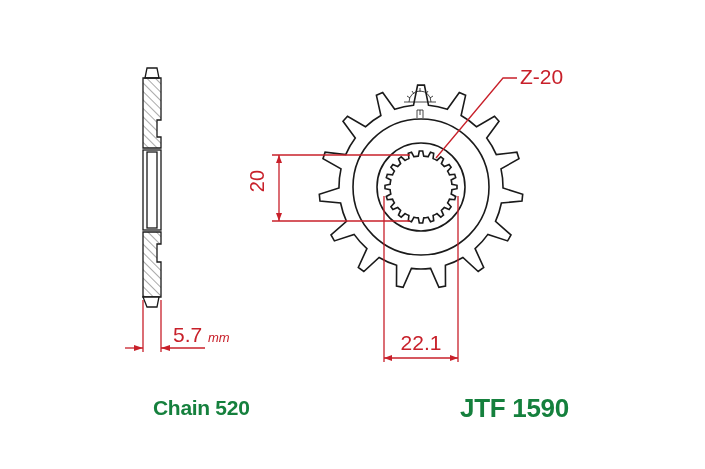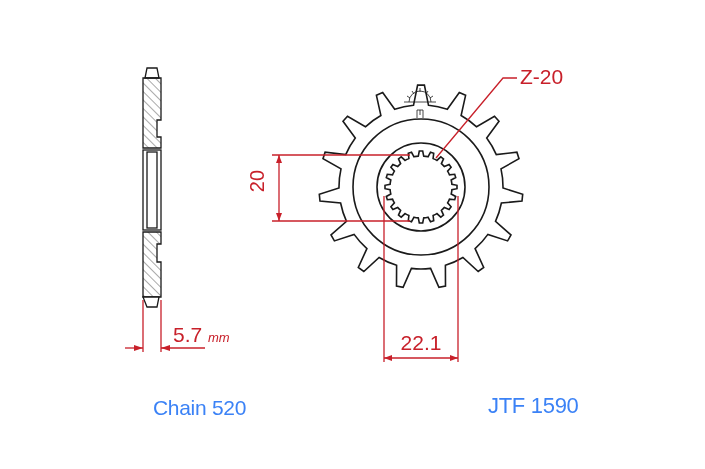--- a/index.html
+++ b/index.html
@@ -1,20 +1,20 @@
 <!DOCTYPE html>
 <html><head>
 <meta charset="utf-8">
 <style>
   html, body { margin: 0; padding: 0; background: #ffffff; }
   body { width: 705px; height: 469px; position: relative; overflow: hidden; font-family: "Liberation Sans", sans-serif; }
   #canvas { position: absolute; left: 0; top: 0; }
-  .label { position: absolute; font-family: "Liberation Sans", sans-serif; font-weight: normal; color: #3b82f6; }
+  .label { position: absolute; font-family: "Liberation Sans", sans-serif; font-weight: bold; color: #15803d; }
   #chain-label { left: 153px; top: 396px; font-size: 21px; letter-spacing: -0.3px; }
-  #part-label { left: 488px; top: 393px; font-size: 22px; letter-spacing: -0.3px; }
+  #part-label { left: 460px; top: 393px; font-size: 26px; letter-spacing: -0.3px; }
   .dim { font-family: "Liberation Sans", sans-serif; fill: #c8202a; }
 </style>
 </head>
 <body>
 
 <svg id="canvas" width="705" height="469" viewBox="0 0 705 469" xmlns="http://www.w3.org/2000/svg">
   <defs>
     <pattern id="hatch" patternUnits="userSpaceOnUse" width="6" height="6" patternTransform="rotate(-45)">
       <line x1="0" y1="0" x2="0" y2="6" stroke="#555" stroke-width="1"></line>
     </pattern>

